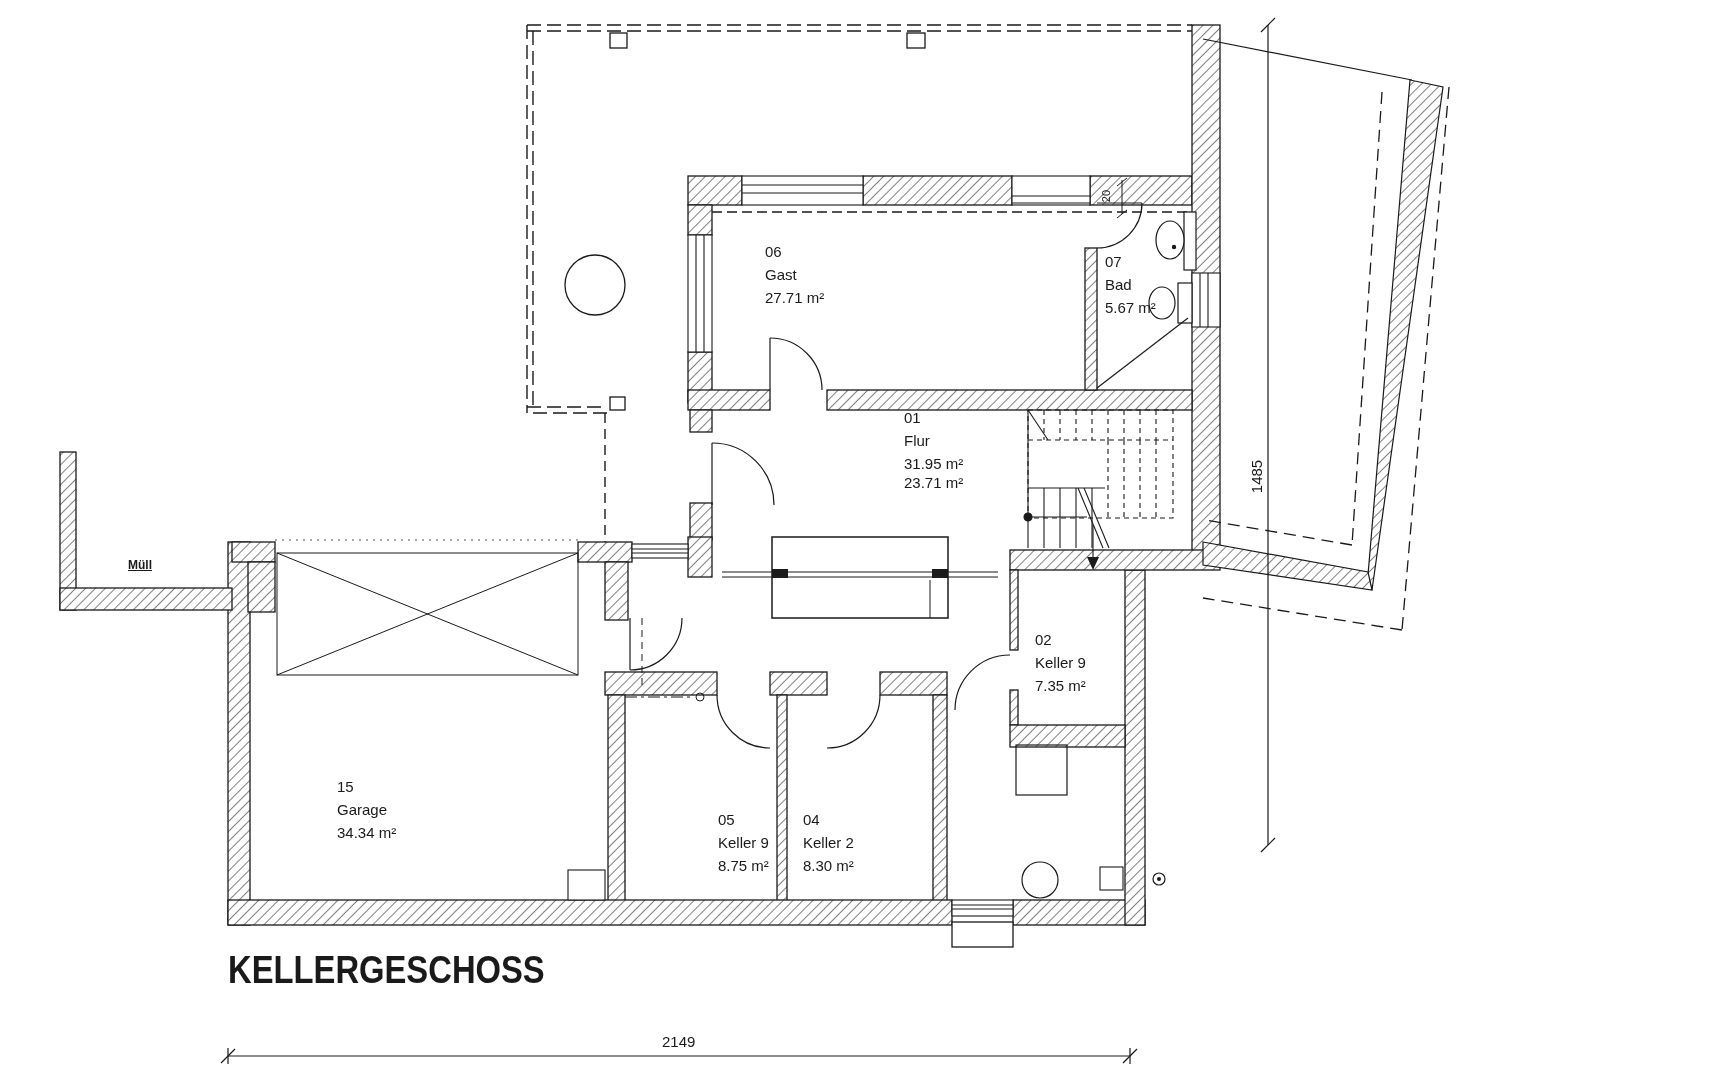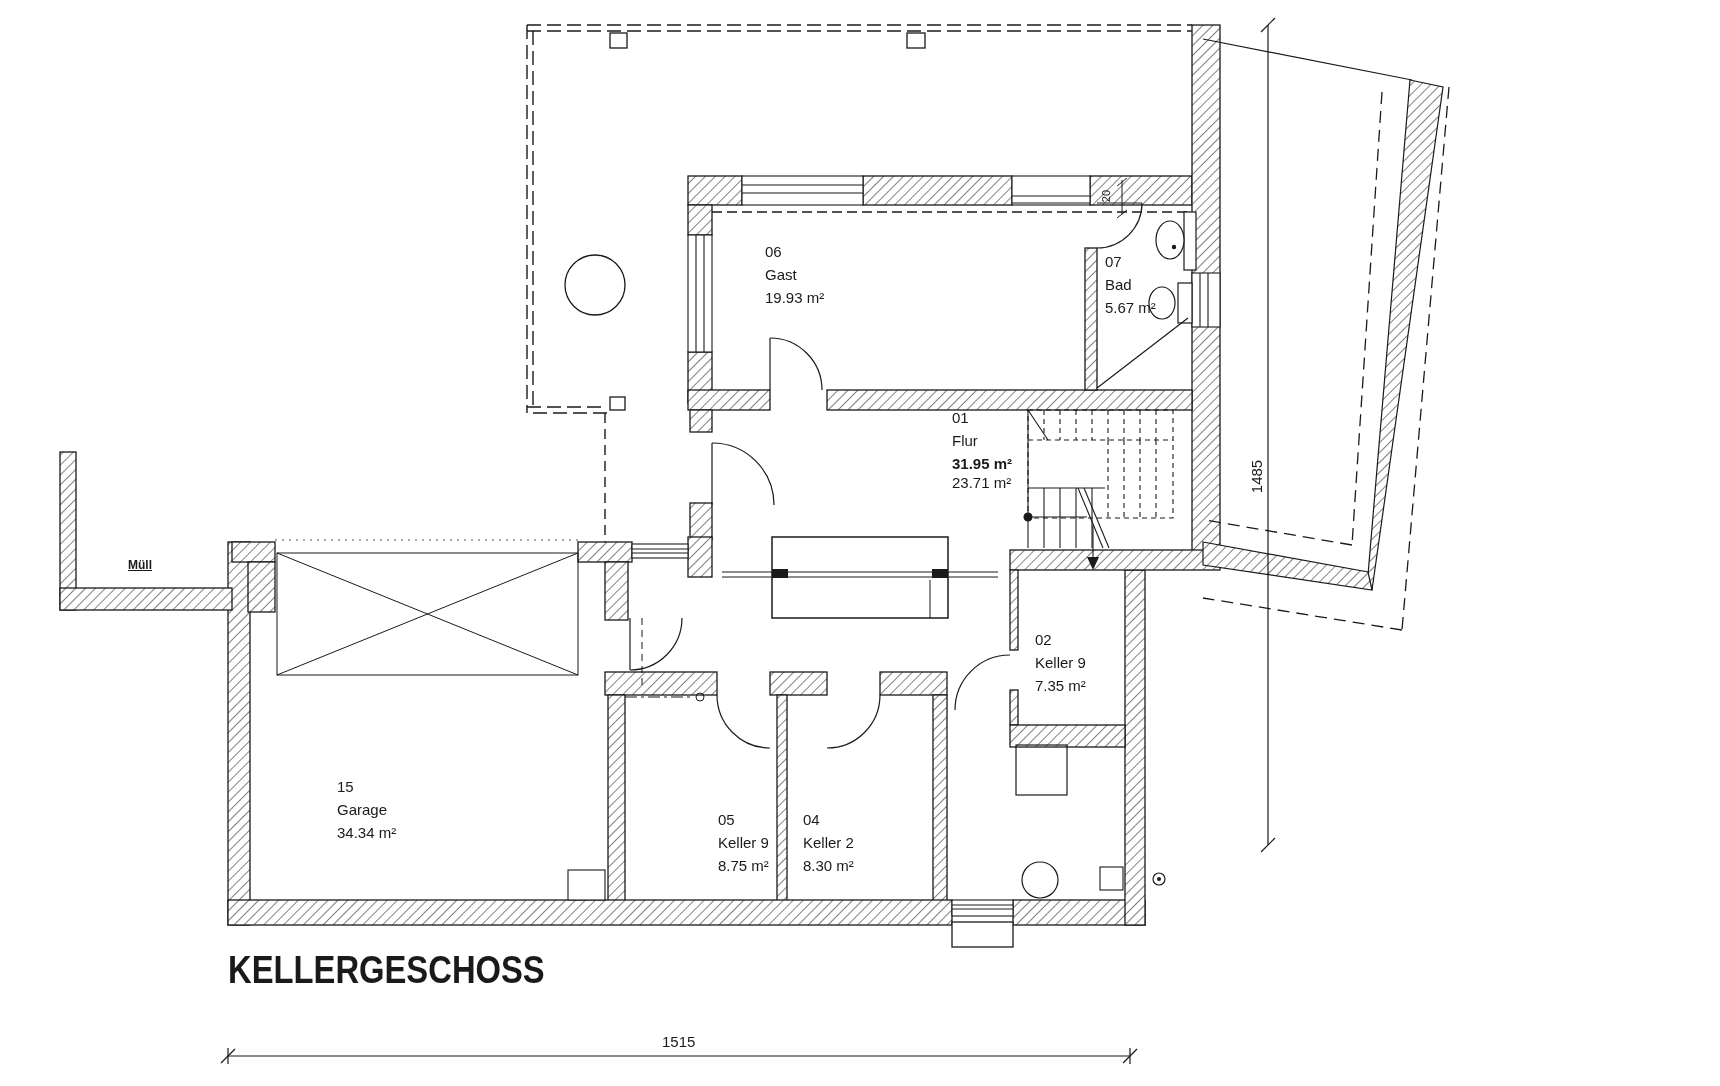--- a/index.html
+++ b/index.html
@@ -2,21 +2,21 @@
 <html><head>
 <meta charset="utf-8">
 <style>
   html,body{margin:0;padding:0;background:#fff;}
   body{width:1720px;height:1086px;position:relative;overflow:hidden;
        font-family:"Liberation Sans","DejaVu Sans",sans-serif;color:#1a1a1a;}
   #stage{position:absolute;left:0;top:0;width:1720px;height:1086px;}
   svg{position:absolute;left:0;top:0;}
   .rl{position:absolute;font-size:15px;line-height:1;}
   .rl p{margin:0 0 8px 0;}
-  .rl p.tight{margin:0 0 4px 0;font-weight:bold;}
+  .rl p.tight{margin:0 0 4px 0;}
   .muell{position:absolute;font-size:12px;font-weight:bold;text-decoration:underline;}
   .title{position:absolute;font-size:39px;font-weight:bold;letter-spacing:0px;
          transform:scaleX(0.84);transform-origin:left center;white-space:nowrap;}
   .dim{position:absolute;font-size:15px;white-space:nowrap;}
   .dim.v{transform:rotate(-90deg);transform-origin:center center;}
   .dim.small{font-size:11px;}
 </style>
 </head>
 <body>
 
@@ -223,30 +223,30 @@
         <line x1="1261" y1="852" x2="1275" y2="838"></line>
     <line x1="1122" y1="180" x2="1122" y2="214" stroke-width="1"></line>
     <line x1="1117" y1="186" x2="1127" y2="178" stroke-width="1"></line>
     <line x1="1117" y1="218" x2="1127" y2="210" stroke-width="1"></line>
   </g>
 </svg>
 
   <div class="rl" style="left:765px;top:244px">
     <p>06</p>
     <p>Gast</p>
-    <p>19.93  m²</p>
+    <p>27.71  m²</p>
   </div>
 
   <div class="rl" style="left:1105px;top:254px">
     <p>07</p>
     <p>Bad</p>
     <p>5.67  m²</p>
   </div>
 
-  <div class="rl" style="left:952px;top:410px">
+  <div class="rl" style="left:904px;top:410px">
     <p>01</p>
     <p>Flur</p>
     <p class="tight">31.95  m²</p>
     <p>23.71  m²</p>
   </div>
 
   <div class="rl" style="left:1035px;top:632px">
     <p>02</p>
     <p>Keller 9</p>
     <p>7.35  m²</p>
@@ -267,19 +267,19 @@
   <div class="rl" style="left:337px;top:779px">
     <p>15</p>
     <p>Garage</p>
     <p>34.34  m²</p>
   </div>
 
   <div class="muell" style="left:128px;top:558px">Müll</div>
 
   <div class="title" style="left:228px;top:948px">KELLERGESCHOSS</div>
 
-  <div class="dim" style="left:662px;top:1033px">1515</div>
+  <div class="dim" style="left:662px;top:1033px">2149</div>
 
   <div class="dim v" style="left:1240px;top:468px">1485</div>
 
   <div class="dim v small" style="left:1100px;top:190px">20</div>
 
 </div>
 
 </body></html>

